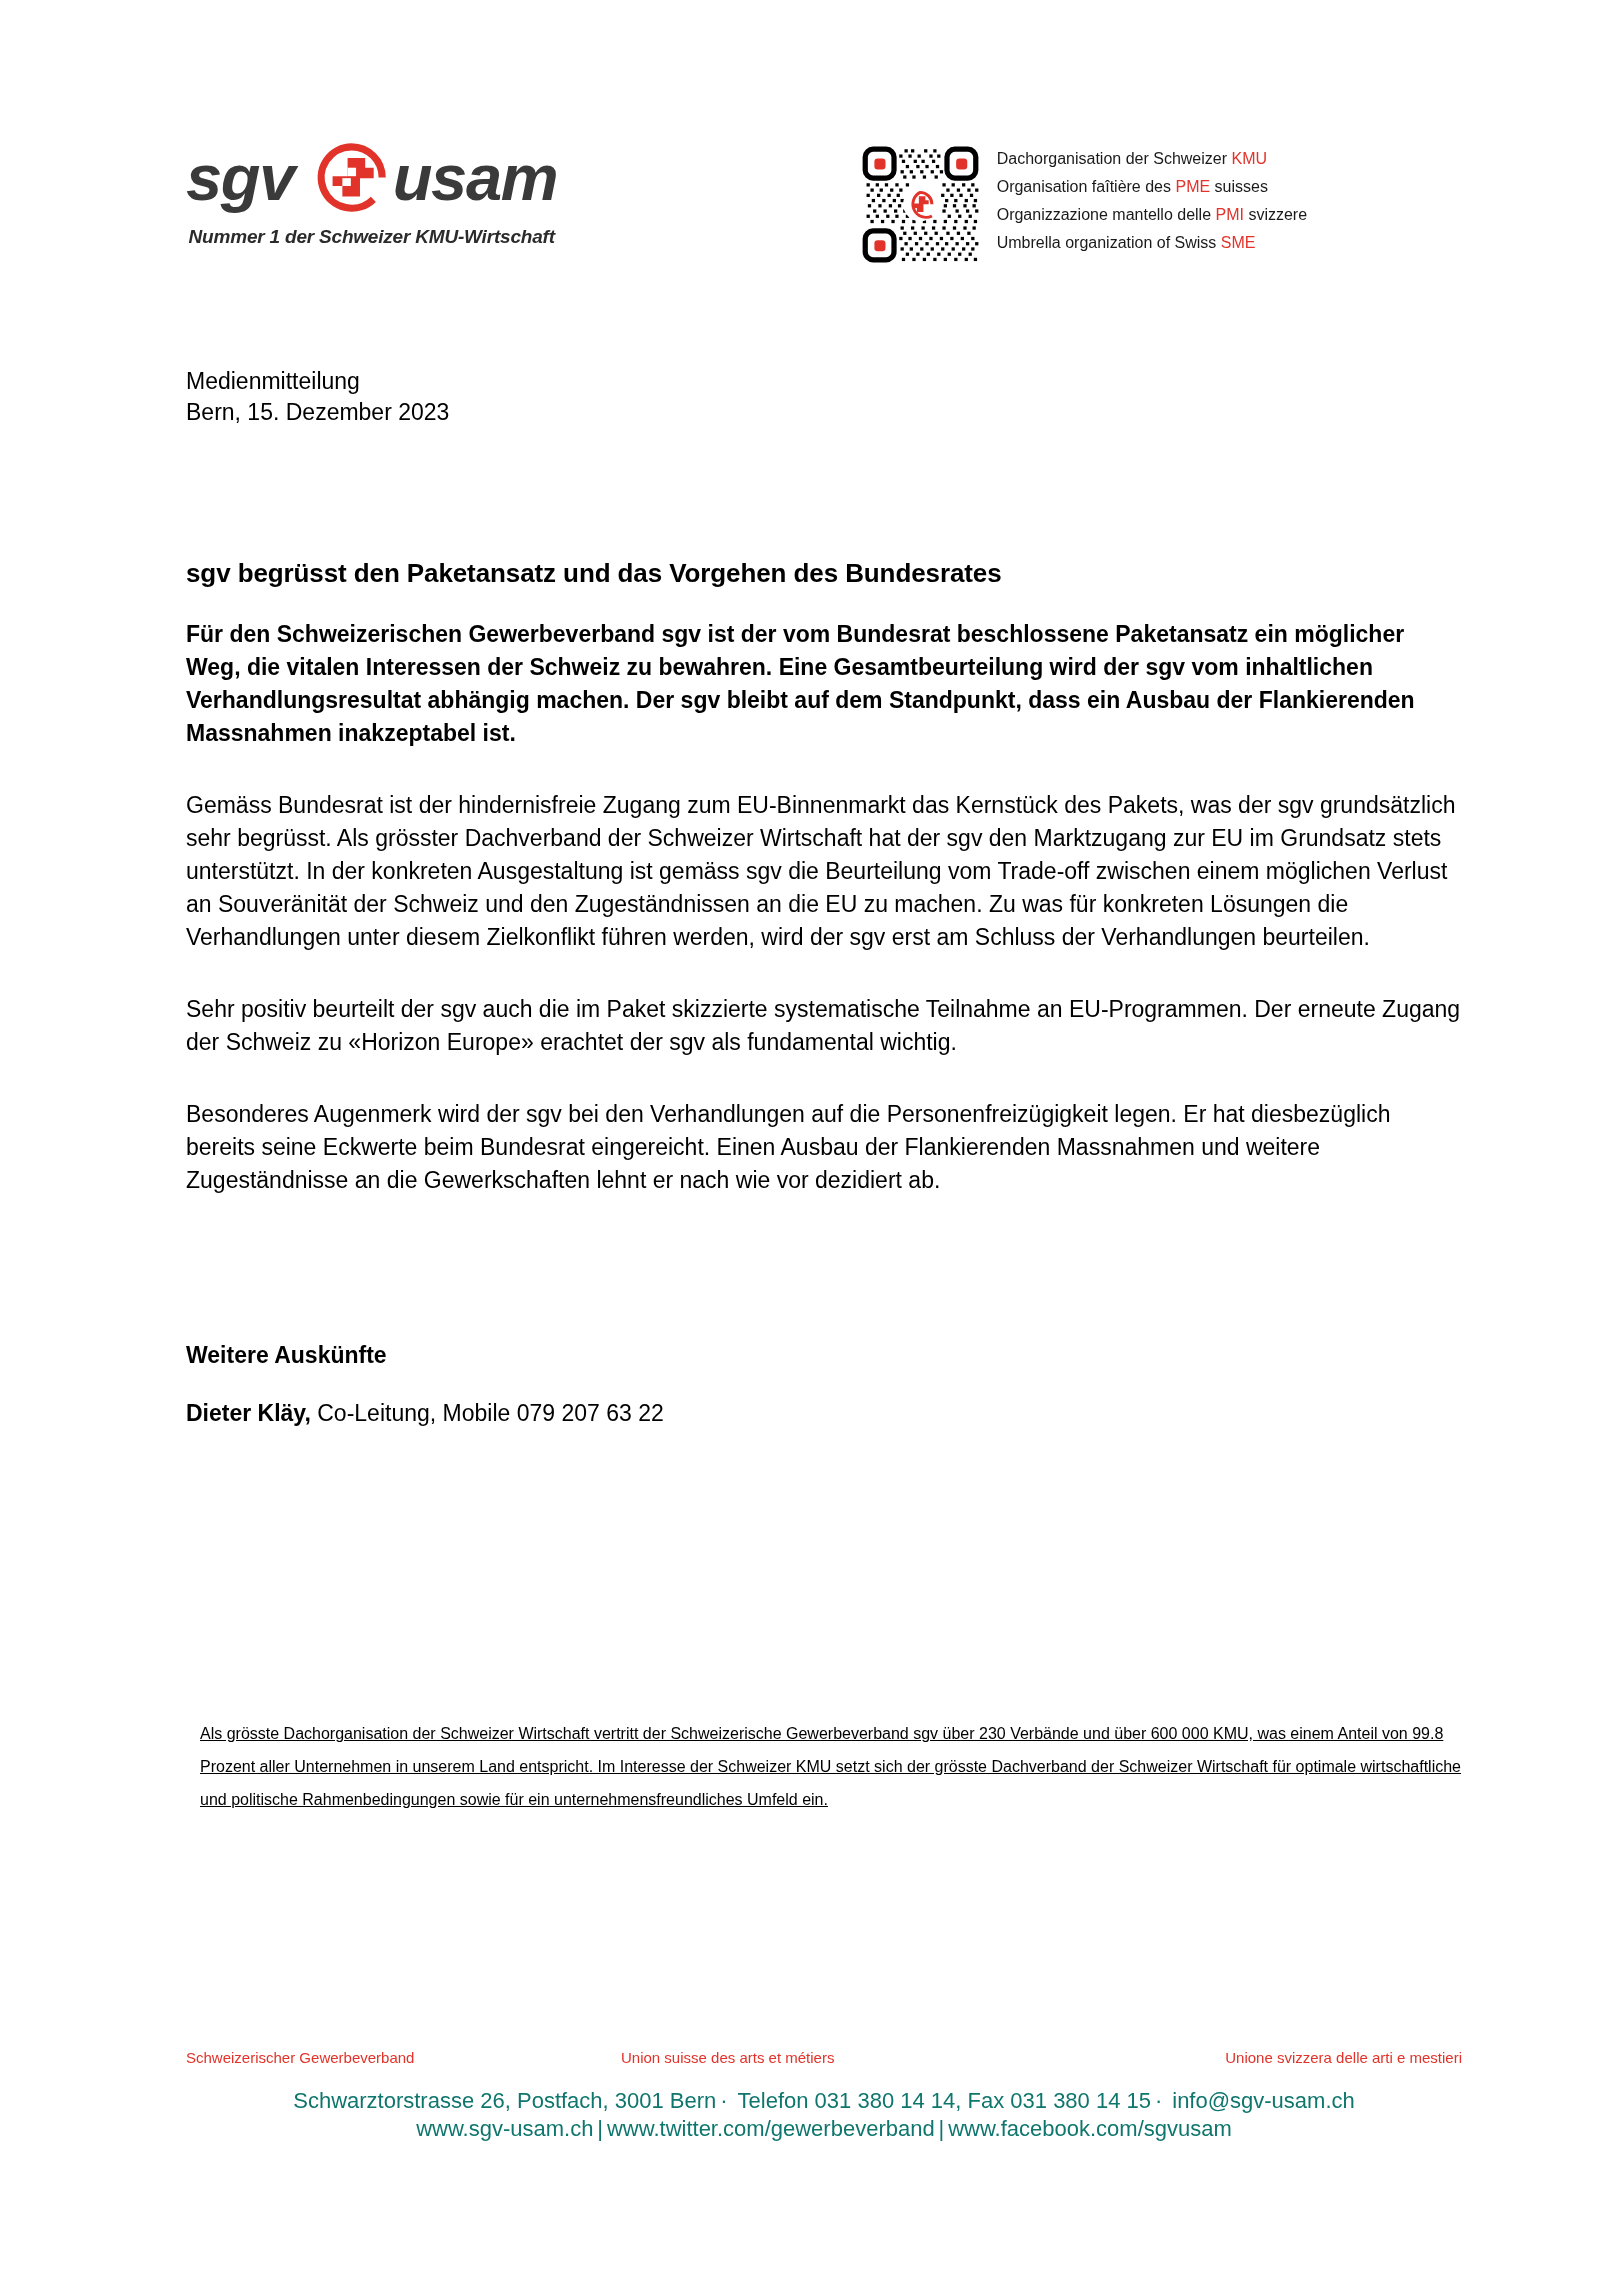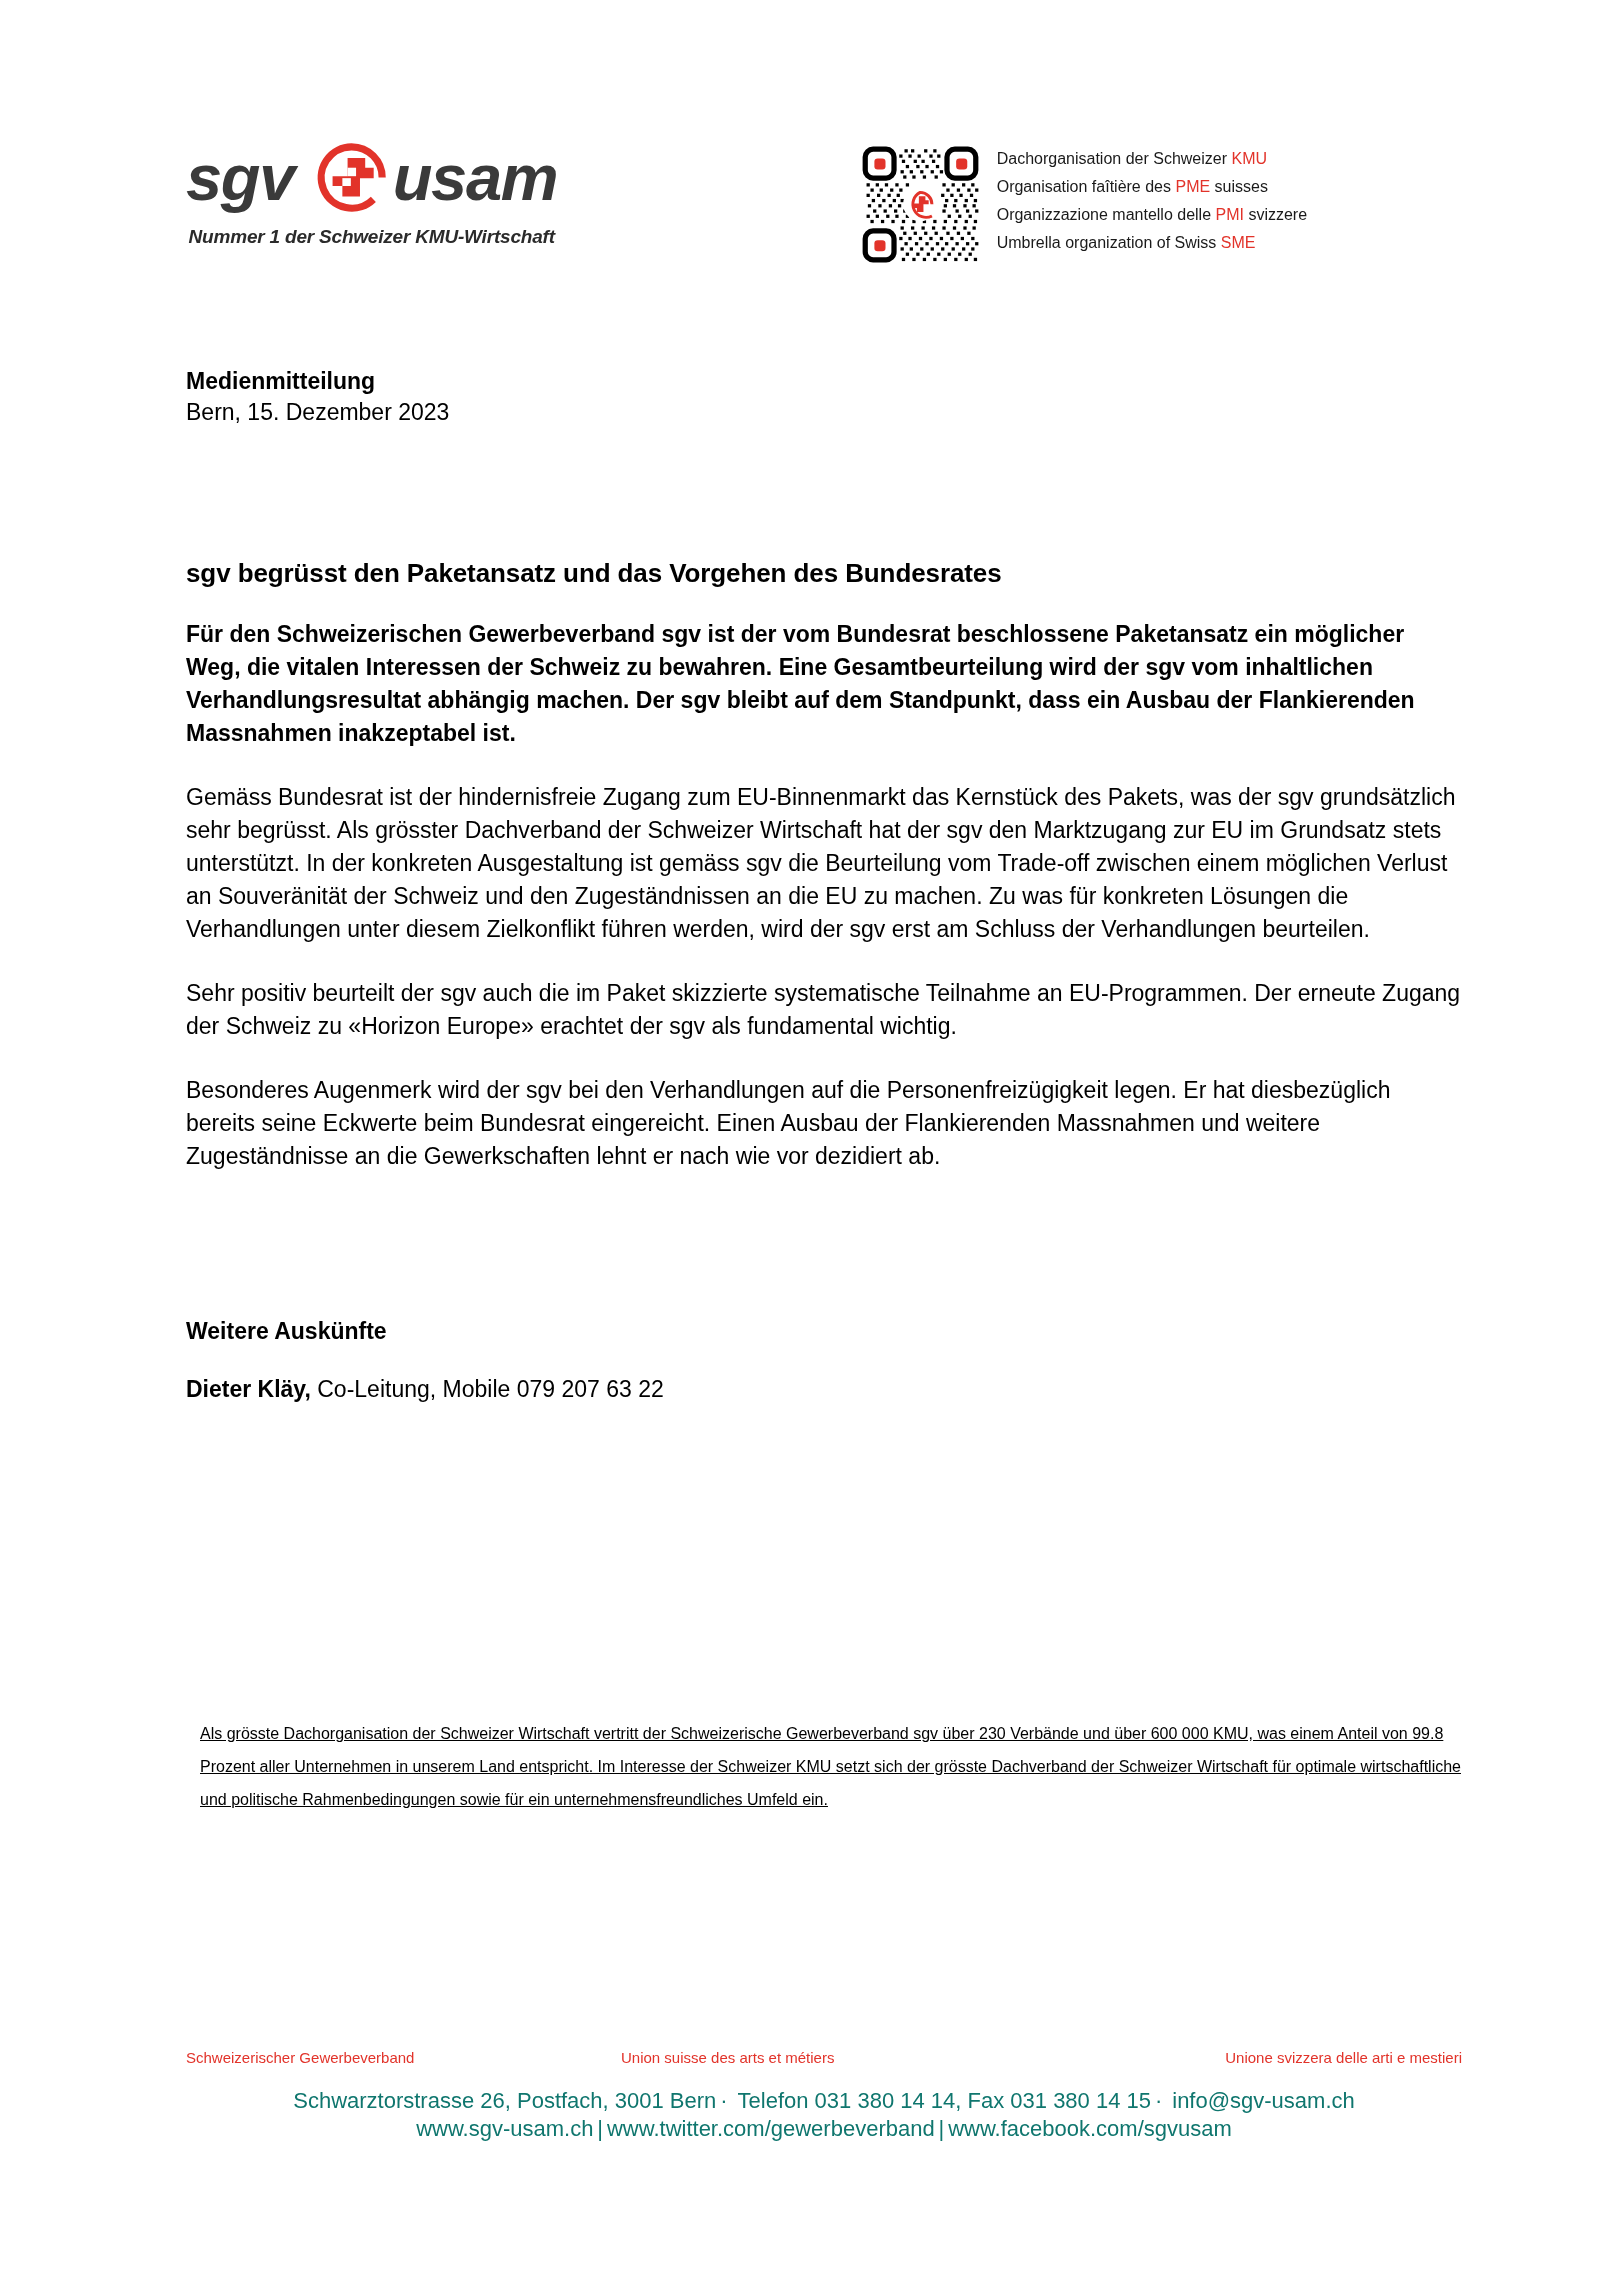--- a/index.html
+++ b/index.html
@@ -98,39 +98,39 @@
     position: absolute;
     left: 186px;
     top: 366px;
     width: 1276px;
   }
   .meta-line {
     font-size: 23px;
     line-height: 31px;
     color: #000;
   }
-  .meta-line.bold { font-weight: bold; }
+  .meta-line.bold { font-weight: normal; }
 
   .headline {
     font-size: 26px;
     font-weight: bold;
     line-height: 34px;
     margin-top: 128px;
     letter-spacing: -0.1px;
   }
   .lead {
     font-size: 23px;
     font-weight: bold;
     line-height: 33px;
     margin-top: 27.5px;
   }
   .para {
     font-size: 23px;
     line-height: 33px;
-    margin-top: 31px;
+    margin-top: 39px;
   }
   .section-head {
     font-size: 23px;
     font-weight: bold;
     line-height: 31px;
     margin-top: 143px;
   }
   .contact-line {
     font-size: 23px;
     line-height: 31px;

